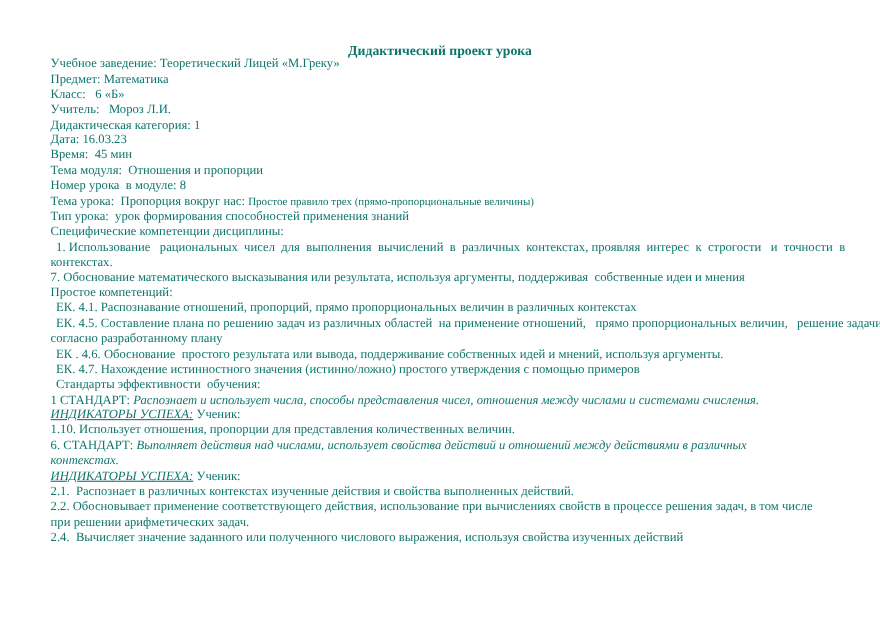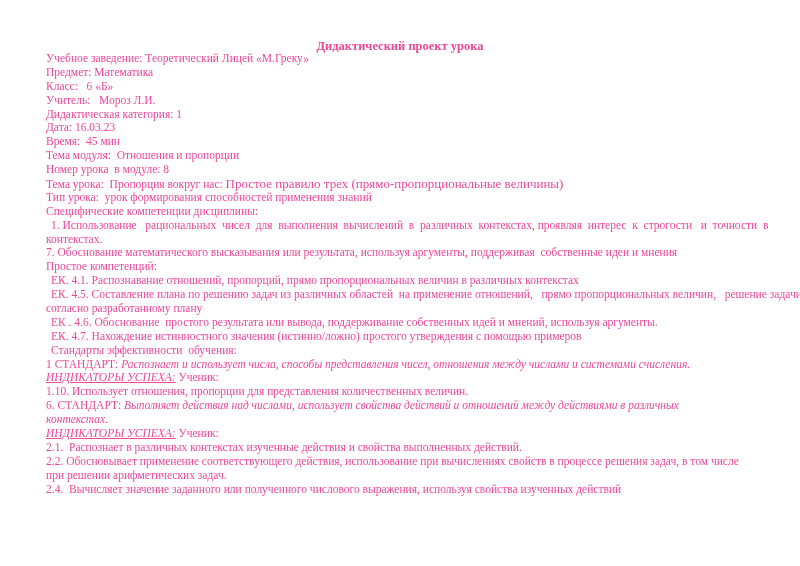--- a/index.html
+++ b/index.html
@@ -7,21 +7,21 @@
     padding: 0;
     background: #ffffff;
   }
   .page {
     position: relative;
     width: 800px;
     height: 566px;
     background: #ffffff;
     overflow: hidden;
     font-family: "Liberation Serif", serif;
-    color: #ec4899;
+    color: #0f766e;
   }
   .doc-title {
     position: absolute;
     top: 39px;
     left: 0;
     width: 100%;
     text-align: center;
     font-weight: bold;
     font-size: 12.5px;
     line-height: 14px;
@@ -34,21 +34,21 @@
     width: 712px;
   }
   .line {
     font-size: 11.5px;
     line-height: 13.9px;
     height: 13.9px;
     white-space: pre;
     overflow: visible;
   }
   .line.indent { padding-left: 5px; }
-  .small { font-size: 13px; }
+  .small { font-size: 10px; }
   .italic { font-style: italic; }
   .italic-underline { font-style: italic; text-decoration: underline; }
 </style>
 </head>
 <body>
 
 <div class="page">
   <div class="doc-title">Дидактический проект урока</div>
   <div class="content">
       <div class="line"><span>Учебное заведение: Теоретический Лицей «М.Греку»</span></div>

